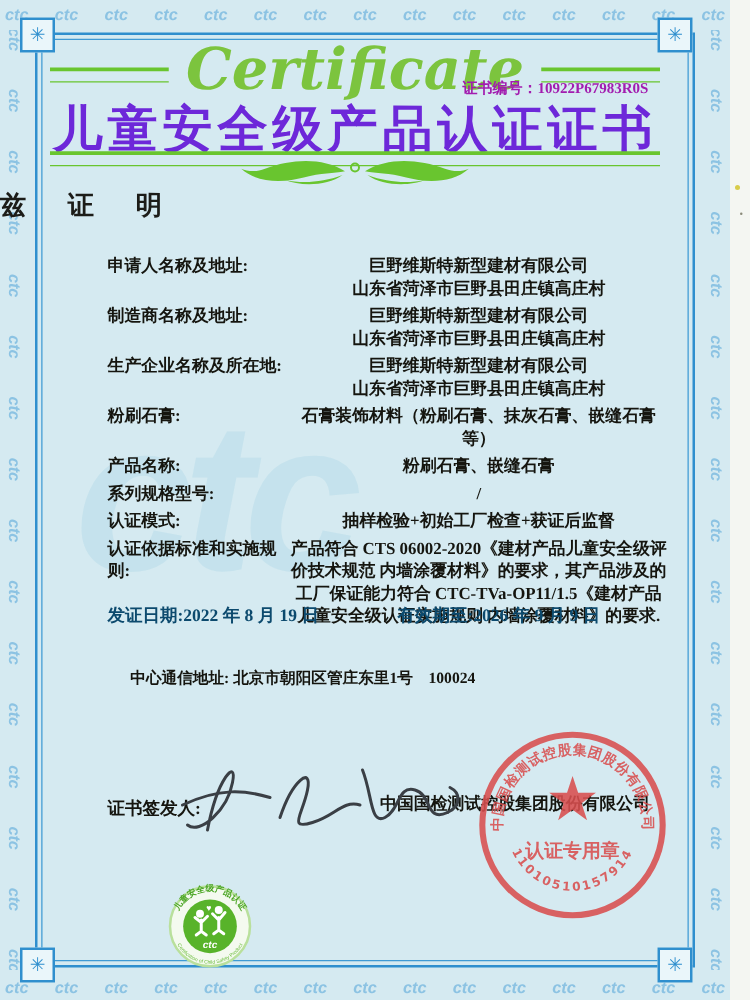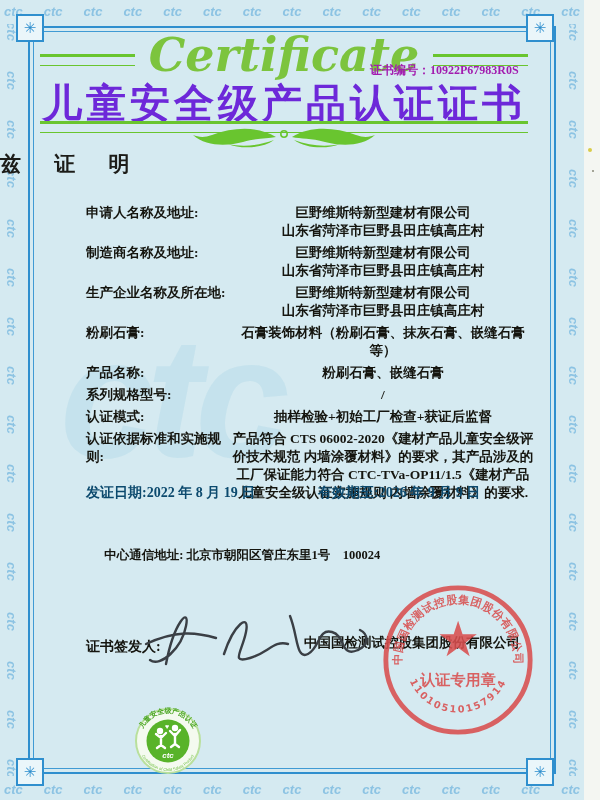--- a/index.html
+++ b/index.html
@@ -45,21 +45,21 @@
   .fval{flex:1;font-size:13.5px;font-weight:bold;line-height:18px;text-align:center;}
   .fval div{margin-bottom:0px;}
   
   .dates{position:absolute;left:86px;right:56px;top:484px;z-index:2;font-size:14px;font-weight:bold;color:#0c4a6e;}
   .dates .valid{position:absolute;left:232px;top:0;}
   .dates .renew{position:absolute;left:0;top:22px;}
   
   .notice{position:absolute;left:48px;right:46px;top:532px;z-index:2;font-size:12.5px;font-weight:bold;
           color:#15150f;line-height:19px;text-align:justify;}
   .notice p{margin:0;text-indent:2em;}
-  .notice .addr{margin-top:14px;text-indent:4.5em;}
+  .notice .addr{margin-top:1px;text-indent:4.5em;}
   
   .signer{position:absolute;left:86px;top:638px;font-size:14px;font-weight:bold;color:#15150f;z-index:2;}
   .company{position:absolute;left:304px;top:634px;font-size:13.5px;font-weight:bold;color:#15150f;z-index:2;}
   .signature{position:absolute;left:140px;top:598px;z-index:3;}
   .seal{position:absolute;left:380px;top:582px;z-index:4;opacity:0.88;}
   .badge{position:absolute;left:128px;top:700px;z-index:4;}
 </style>
 </head>
 <body>
 

